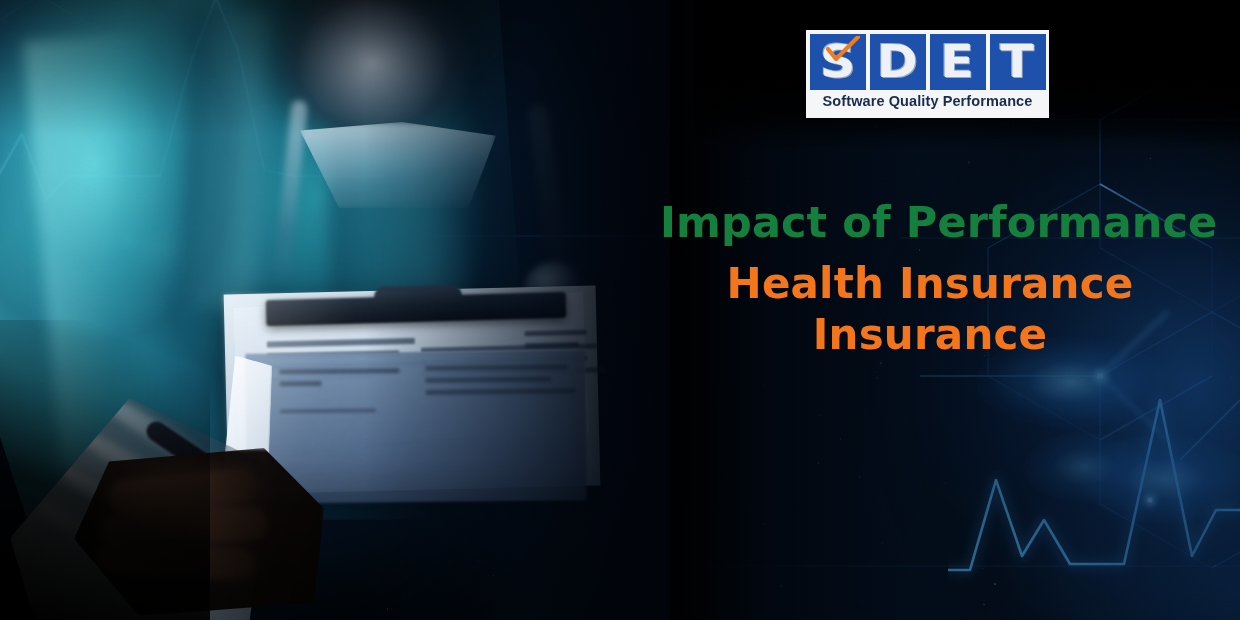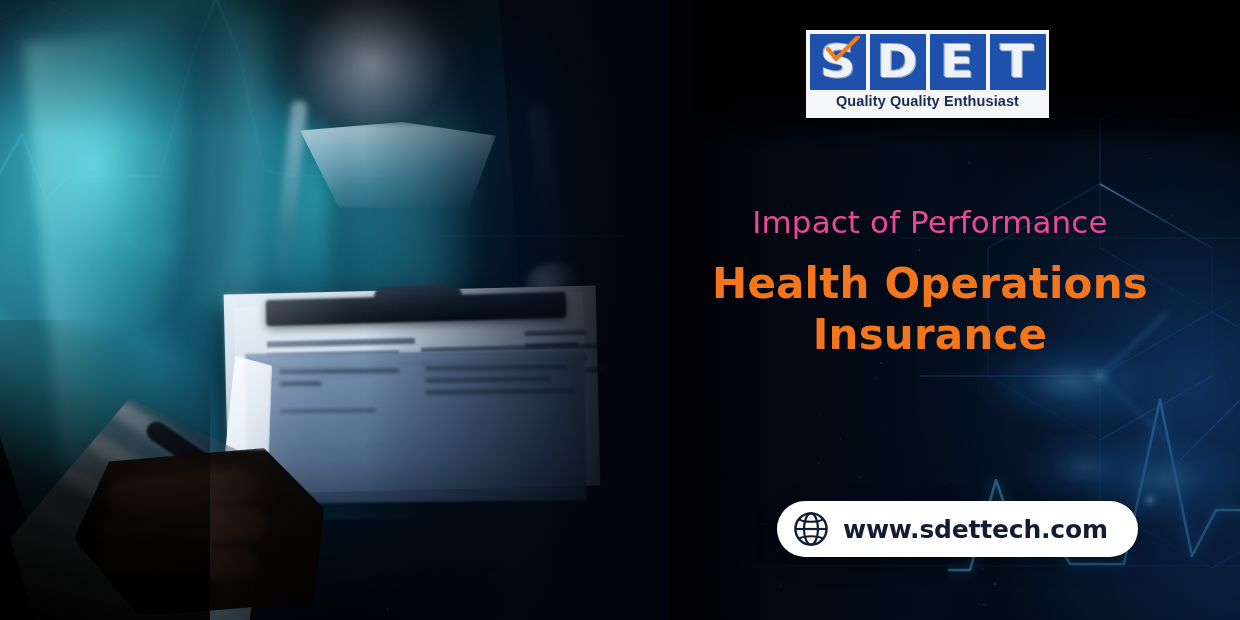--- a/index.html
+++ b/index.html
@@ -231,22 +231,22 @@
     color:#1a2c4d;
   }
 
   
   .headline{
     position:absolute; left:660px; top:196px; width:540px;
     text-align:center;
   }
   .hl-line{
     font-family:"DejaVu Sans", sans-serif;
-    font-weight:400; font-size:31px; line-height:53px;
-    color:#ec4899; letter-spacing:.1px; white-space:nowrap;
+    font-weight:700; font-size:43px; line-height:53px;
+    color:#15803d; letter-spacing:.1px; white-space:nowrap;
   }
   .hl-accent{
     font-family:"DejaVu Sans", sans-serif;
     font-weight:700; font-size:42px; line-height:53px;
     color:#f4761c; letter-spacing:.2px; white-space:nowrap;
     margin-top:8px;
   }
   .hl-accent.second{ margin-top:-2px; }
 
   
@@ -556,33 +556,23 @@
       <div class="lbox">
         <span>D</span>
       </div>
       <div class="lbox">
         <span>E</span>
       </div>
       <div class="lbox">
         <span>T</span>
       </div>
     </div>
-    <div class="logo-tag">Quality Quality Enthusiast</div>
+    <div class="logo-tag">Software Quality Performance</div>
   </div>
 
   <div class="headline">
     <div class="hl-line">Impact of Performance</div>
-    <div class="hl-accent">Health Operations</div>
+    <div class="hl-accent">Health Insurance</div>
     <div class="hl-accent second">Insurance</div>
   </div>
 
-  <div class="urlpill">
-    <svg class="globe" viewBox="0 0 36 36" fill="none">
-      <circle cx="18" cy="18" r="15.6" stroke="#111d33" stroke-width="2.4" fill="none"></circle>
-      <ellipse cx="18" cy="18" rx="7" ry="15.6" stroke="#111d33" stroke-width="2.2" fill="none"></ellipse>
-      <line x1="2.4" y1="18" x2="33.6" y2="18" stroke="#111d33" stroke-width="2.2"></line>
-      <path d="M6 8.4 C11 11.6, 25 11.6, 30 8.4" stroke="#111d33" stroke-width="2.1" fill="none"></path>
-      <path d="M6 27.6 C11 24.4, 25 24.4, 30 27.6" stroke="#111d33" stroke-width="2.1" fill="none"></path>
-    </svg>
-    <div class="urltext">www.sdettech.com</div>
-  </div>
 
 </div>
 
 </body></html>

